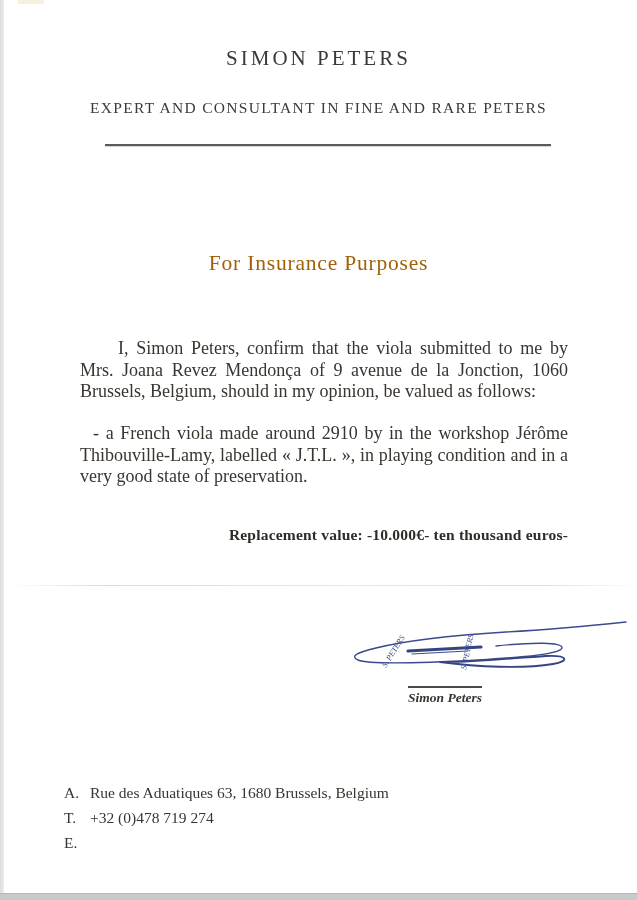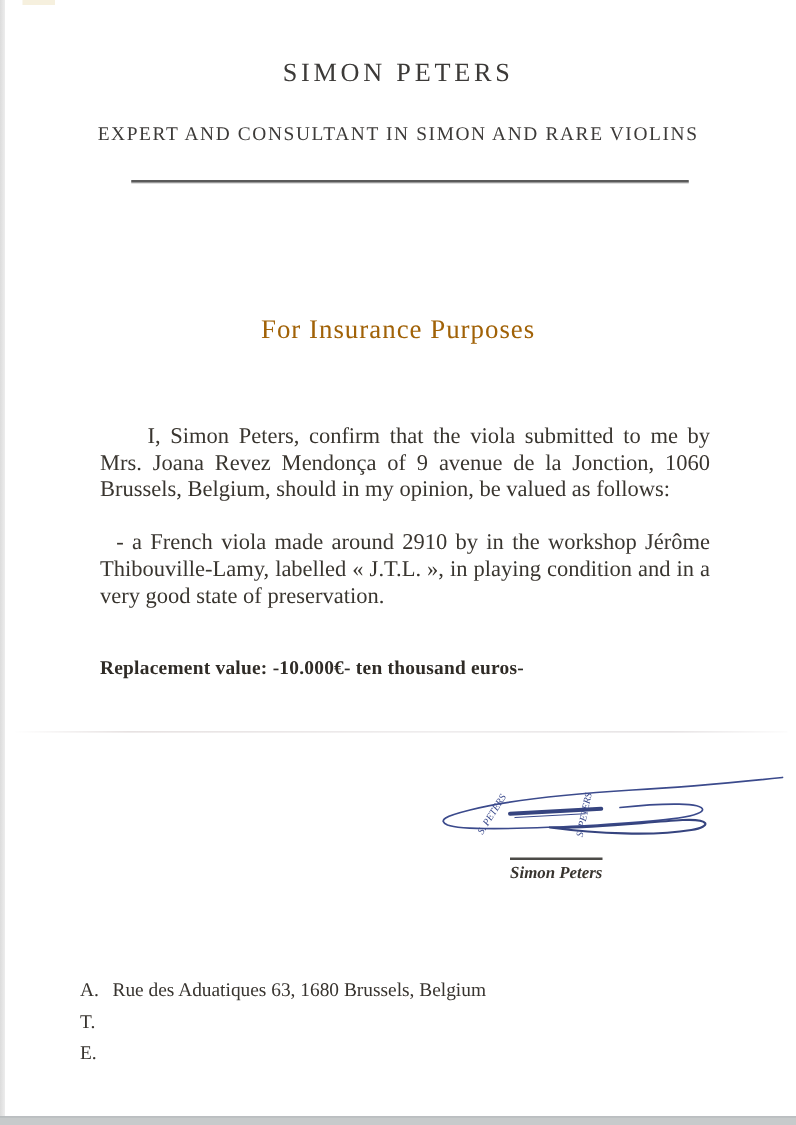--- a/index.html
+++ b/index.html
@@ -68,21 +68,21 @@
     position: absolute; left: 80px; width: 488px;
     font-size: 18px; line-height: 21.5px;
     text-align: justify;
     color: #39352f;
   }
   .para-1 { top: 338px; text-indent: 38px; }
   .para-2 { top: 423px; text-indent: 13px; }
 
   .replacement-line {
     position: absolute; top: 526px; left: 80px; width: 488px;
-    text-align: left;
+    text-align: right;
     font-size: 15.5px; font-weight: bold;
     color: #2f2b26; letter-spacing: 0.2px;
   }
 
   .signature-wrap {
     position: absolute; left: 328px; top: 610px; width: 304px; height: 74px;
   }
   .signature-wrap svg { width: 100%; height: 100%; }
   .sig-rule {
     position: absolute; left: 408px; top: 686px; width: 74px; height: 2px;
@@ -104,21 +104,21 @@
 </style>
 </head>
 <body>
 
 <div class="scan-left-edge"></div>
 <div class="scan-bottom-band"></div>
 <div class="scan-speck"></div>
 <div class="crease"></div>
 
 <div class="header-name">SIMON PETERS</div>
-<div class="header-subtitle">EXPERT AND CONSULTANT IN SIMON AND RARE VIOLINS</div>
+<div class="header-subtitle">EXPERT AND CONSULTANT IN FINE AND RARE PETERS</div>
 <div class="header-rule"></div>
 
 <div class="meta-row">
 </div>
 
 <div class="doc-title">For Insurance Purposes</div>
 
 <div class="paragraph para-1">I, Simon Peters, confirm that the viola  submitted to me by Mrs. Joana Revez Mendonça of 9 avenue de la Jonction, 1060 Brussels, Belgium, should in my opinion, be valued as follows:</div>
 <div class="paragraph para-2">- a French viola  made around 2910 by in the workshop Jérôme Thibouville-Lamy, labelled « J.T.L. », in playing condition and in a very good state of preservation.</div>
 <div class="replacement-line">Replacement value: -10.000€- ten thousand euros-</div>
@@ -141,17 +141,18 @@
 <div class="sig-rule"></div>
 <div class="sig-name">Simon Peters</div>
 
 <div class="footer">
   <div class="footer-row">
     <span class="footer-label">A.</span>
     <span>Rue des Aduatiques 63, 1680 Brussels, Belgium</span>
   </div>
   <div class="footer-row">
     <span class="footer-label">T.</span>
+    <span>+32 (0)478 719 274</span>
   </div>
   <div class="footer-row">
     <span class="footer-label">E.</span>
   </div>
 </div>
 
 </body></html>

